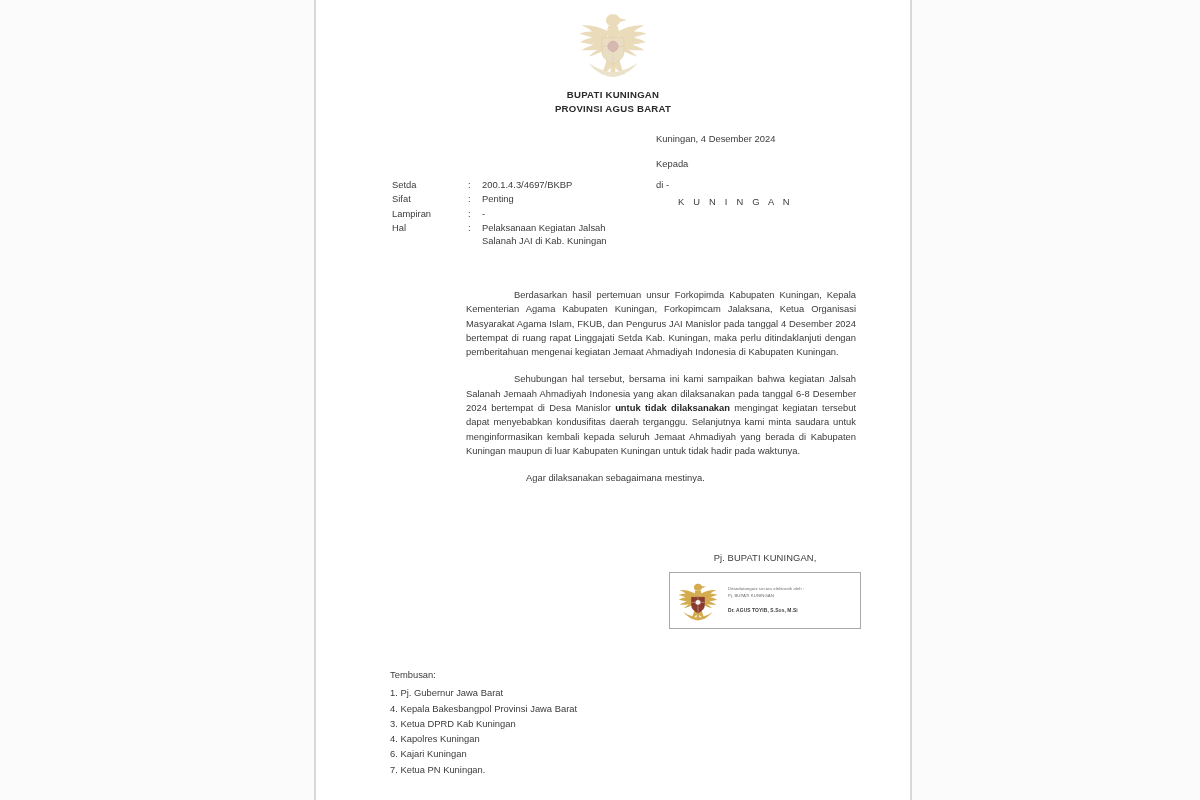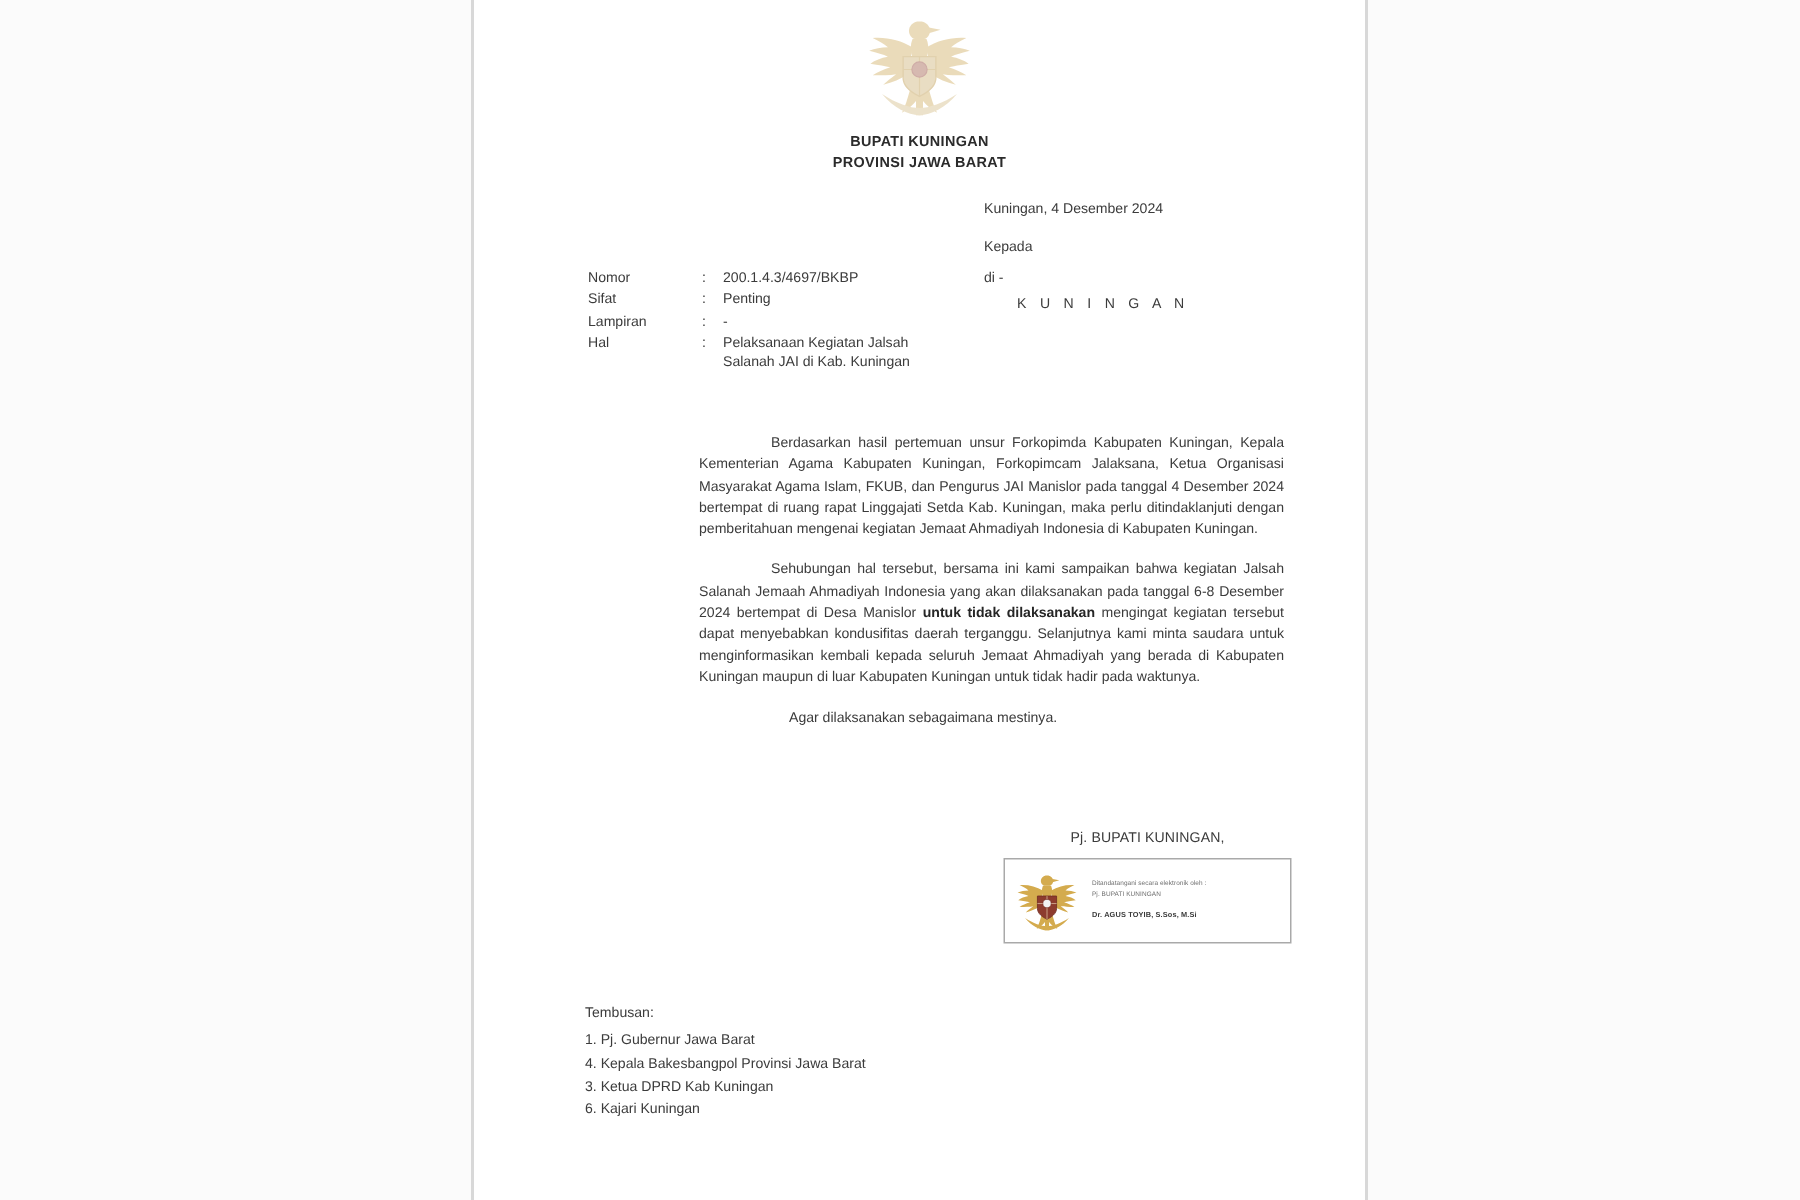--- a/index.html
+++ b/index.html
@@ -243,35 +243,35 @@
           <path d="M36 49 L64 49" stroke="#b9923f" stroke-width="1"></path>
           <circle cx="50" cy="49" r="6.5" fill="#9e5a45" stroke="#8d3b2e" stroke-width="1"></circle>
         </g>
 
         <path d="M18 70 C30 78 42 82 50 82 C58 82 70 78 82 70 C72 82 60 88 50 88 C40 88 28 82 18 70 Z" fill="#d4bb84"></path>
       </svg>
     </div>
 
     <div class="doc-heading">
       <div>BUPATI KUNINGAN</div>
-      <div>PROVINSI JAWA BARAT</div>
+      <div>PROVINSI AGUS BARAT</div>
     </div>
 
     <div class="meta-wrap">
 
       <div class="meta-right">
         <div class="date-line">Kuningan, 4 Desember 2024</div>
         <div class="kepada">Kepada</div>
         <div class="di-line">di -</div>
         <div class="kota-line">K U N I N G A N</div>
       </div>
 
       <div class="meta-left">
         <div class="meta-row">
-          <div class="meta-key">Nomor</div>
+          <div class="meta-key">Setda</div>
           <div class="meta-colon">:</div>
           <div class="meta-val">200.1.4.3/4697/BKBP</div>
         </div>
         <div class="meta-row">
           <div class="meta-key">Sifat</div>
           <div class="meta-colon">:</div>
           <div class="meta-val">Penting</div>
         </div>
         <div class="meta-row">
           <div class="meta-key">Lampiran</div>
@@ -328,18 +328,20 @@
         </div>
       </div>
     </div>
 
     <div class="cc-wrap">
       <div class="cc-title">Tembusan:</div>
       <ul class="cc-list">
         <li>1. Pj. Gubernur Jawa Barat</li>
         <li>4. Kepala Bakesbangpol Provinsi Jawa Barat</li>
         <li>3. Ketua DPRD Kab Kuningan</li>
+        <li>4. Kapolres Kuningan</li>
         <li>6. Kajari Kuningan</li>
+        <li>7. Ketua PN Kuningan.</li>
       </ul>
     </div>
 
   </div>
 </div>
 
 </body></html>

